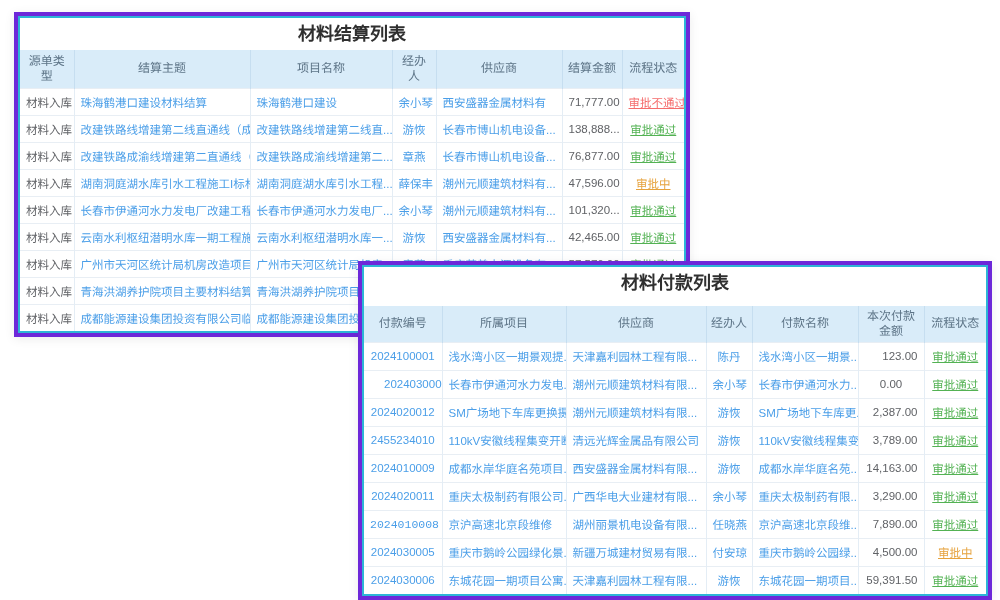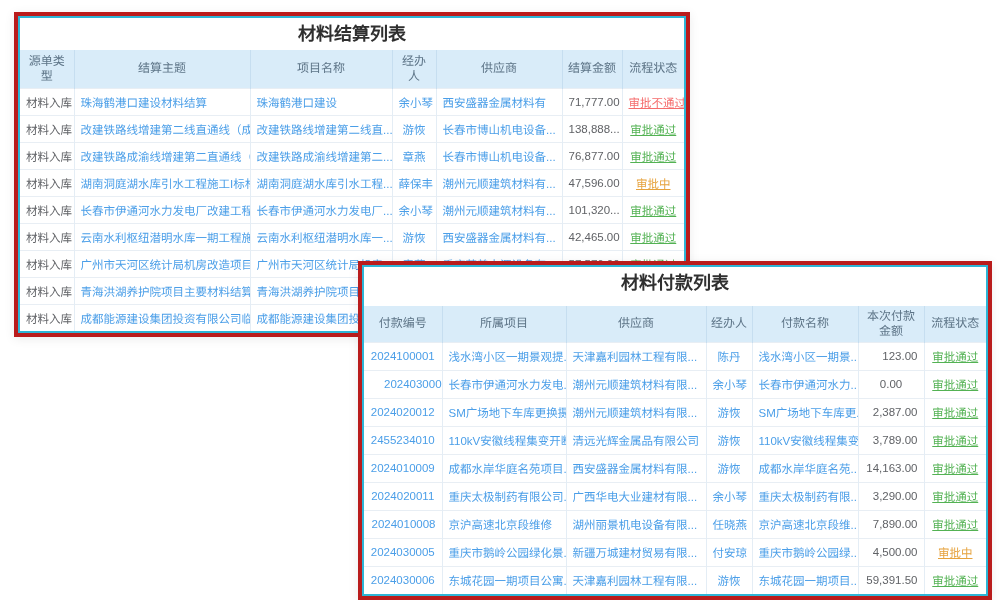--- a/index.html
+++ b/index.html
@@ -1,20 +1,20 @@
 <!DOCTYPE html>
 <html lang="zh-CN"><head>
 <meta charset="utf-8">
 <style>
   * { margin:0; padding:0; box-sizing:border-box; }
   html,body { width:1000px; height:600px; background:#ffffff; overflow:hidden;
               font-family:"Liberation Sans", sans-serif; }
   body { position:relative; }
 
-  .panel { position:absolute; background:#b91c1c; padding:4px;
+  .panel { position:absolute; background:#6d28d9; padding:4px;
            box-shadow:0 2px 10px rgba(0,0,0,0.08); }
   #panel-settlement { left:14px; top:12px; width:676px; z-index:1; }
   #panel-payment    { left:358px; top:261px; width:634px; z-index:2; }
 
   .frame { border:2px solid #2db5d6; background:#fff; }
 
   .tbl-title { text-align:center; font-size:18px; font-weight:bold; color:#2f2f2f;
                background:#ffffff; }
   #panel-settlement .tbl-title { height:32px; line-height:32px; }
   #panel-payment .tbl-title    { height:39px; line-height:33px; }
@@ -225,21 +225,21 @@
           <tr>
             <td style="text-align: center; color: rgb(74, 158, 232);">2024020011</td>
             <td style="text-align: left; color: rgb(74, 158, 232);">重庆太极制药有限公司...</td>
             <td style="text-align: left; color: rgb(74, 158, 232);">广西华电大业建材有限...</td>
             <td style="text-align: center; color: rgb(74, 158, 232);">余小琴</td>
             <td style="text-align: left; color: rgb(74, 158, 232);">重庆太极制药有限...</td>
             <td style="text-align: right; color: rgb(96, 98, 102);">3,290.00</td>
             <td style="text-align: center; color: rgb(83, 178, 83); text-decoration: underline;">审批通过</td>
           </tr>
           <tr>
-            <td style="text-align: right; color: rgb(74, 158, 232);">2024010008</td>
+            <td style="text-align: left; color: rgb(74, 158, 232); font-family: Liberation Mono, monospace;">2024010008</td>
             <td style="text-align: left; color: rgb(74, 158, 232);">京沪高速北京段维修</td>
             <td style="text-align: left; color: rgb(74, 158, 232);">湖州丽景机电设备有限...</td>
             <td style="text-align: center; color: rgb(74, 158, 232);">任晓燕</td>
             <td style="text-align: left; color: rgb(74, 158, 232);">京沪高速北京段维...</td>
             <td style="text-align: right; color: rgb(96, 98, 102);">7,890.00</td>
             <td style="text-align: center; color: rgb(83, 178, 83); text-decoration: underline;">审批通过</td>
           </tr>
           <tr>
             <td style="text-align: center; color: rgb(74, 158, 232);">2024030005</td>
             <td style="text-align: left; color: rgb(74, 158, 232);">重庆市鹅岭公园绿化景...</td>

